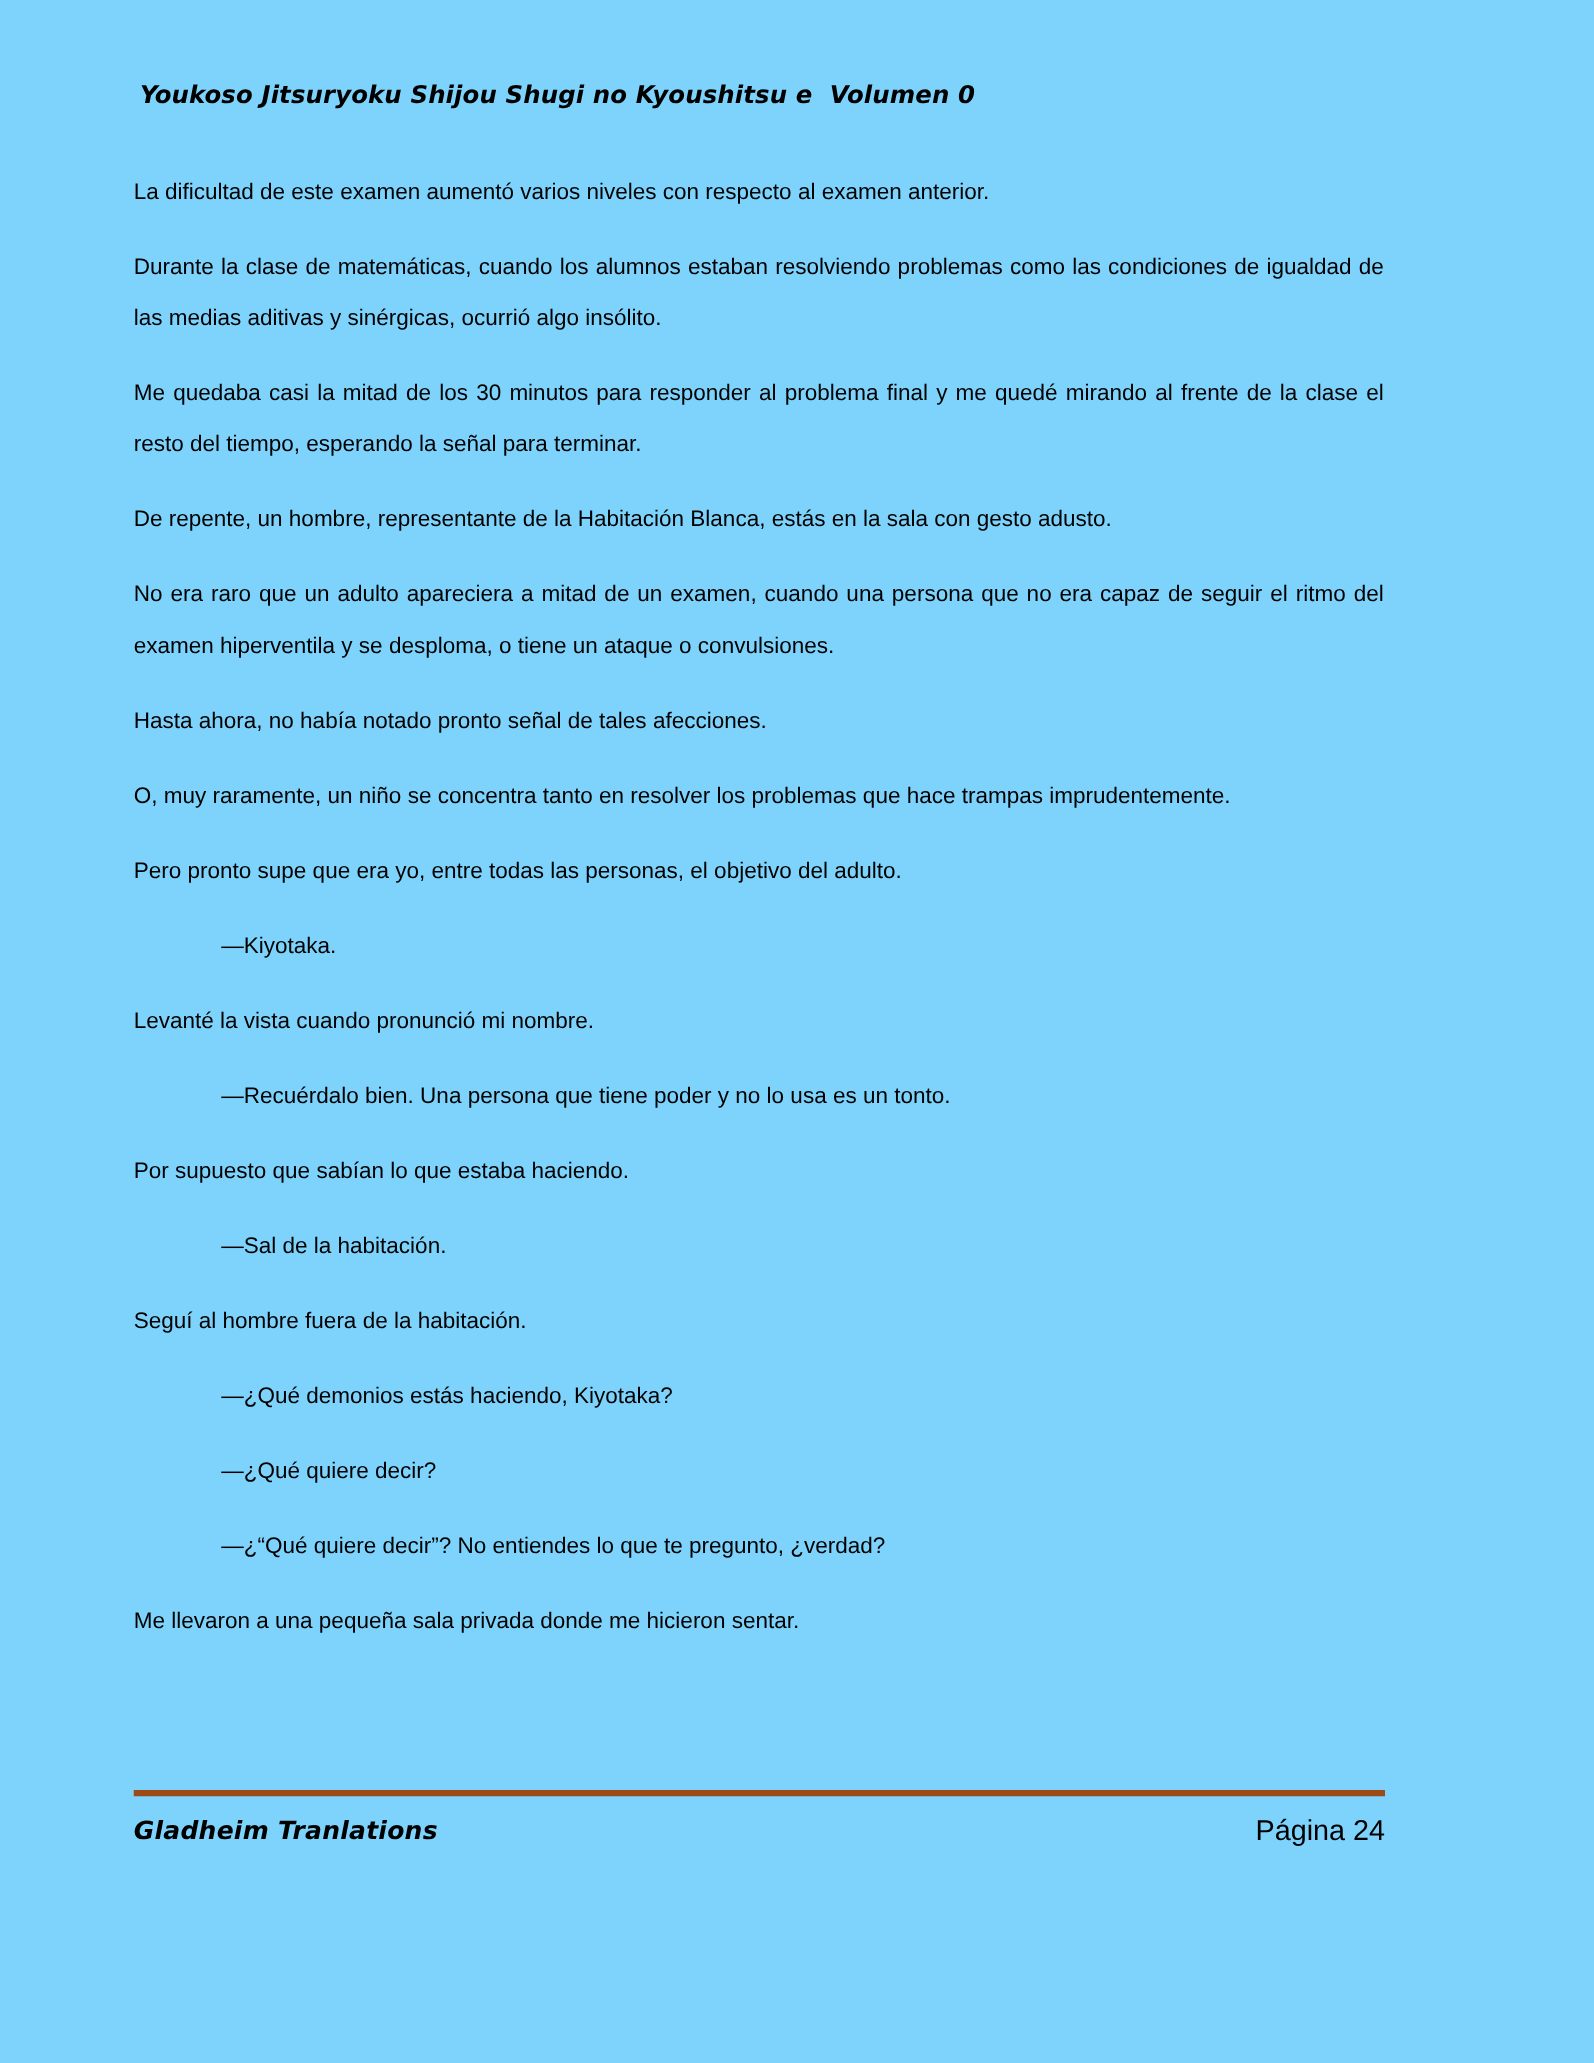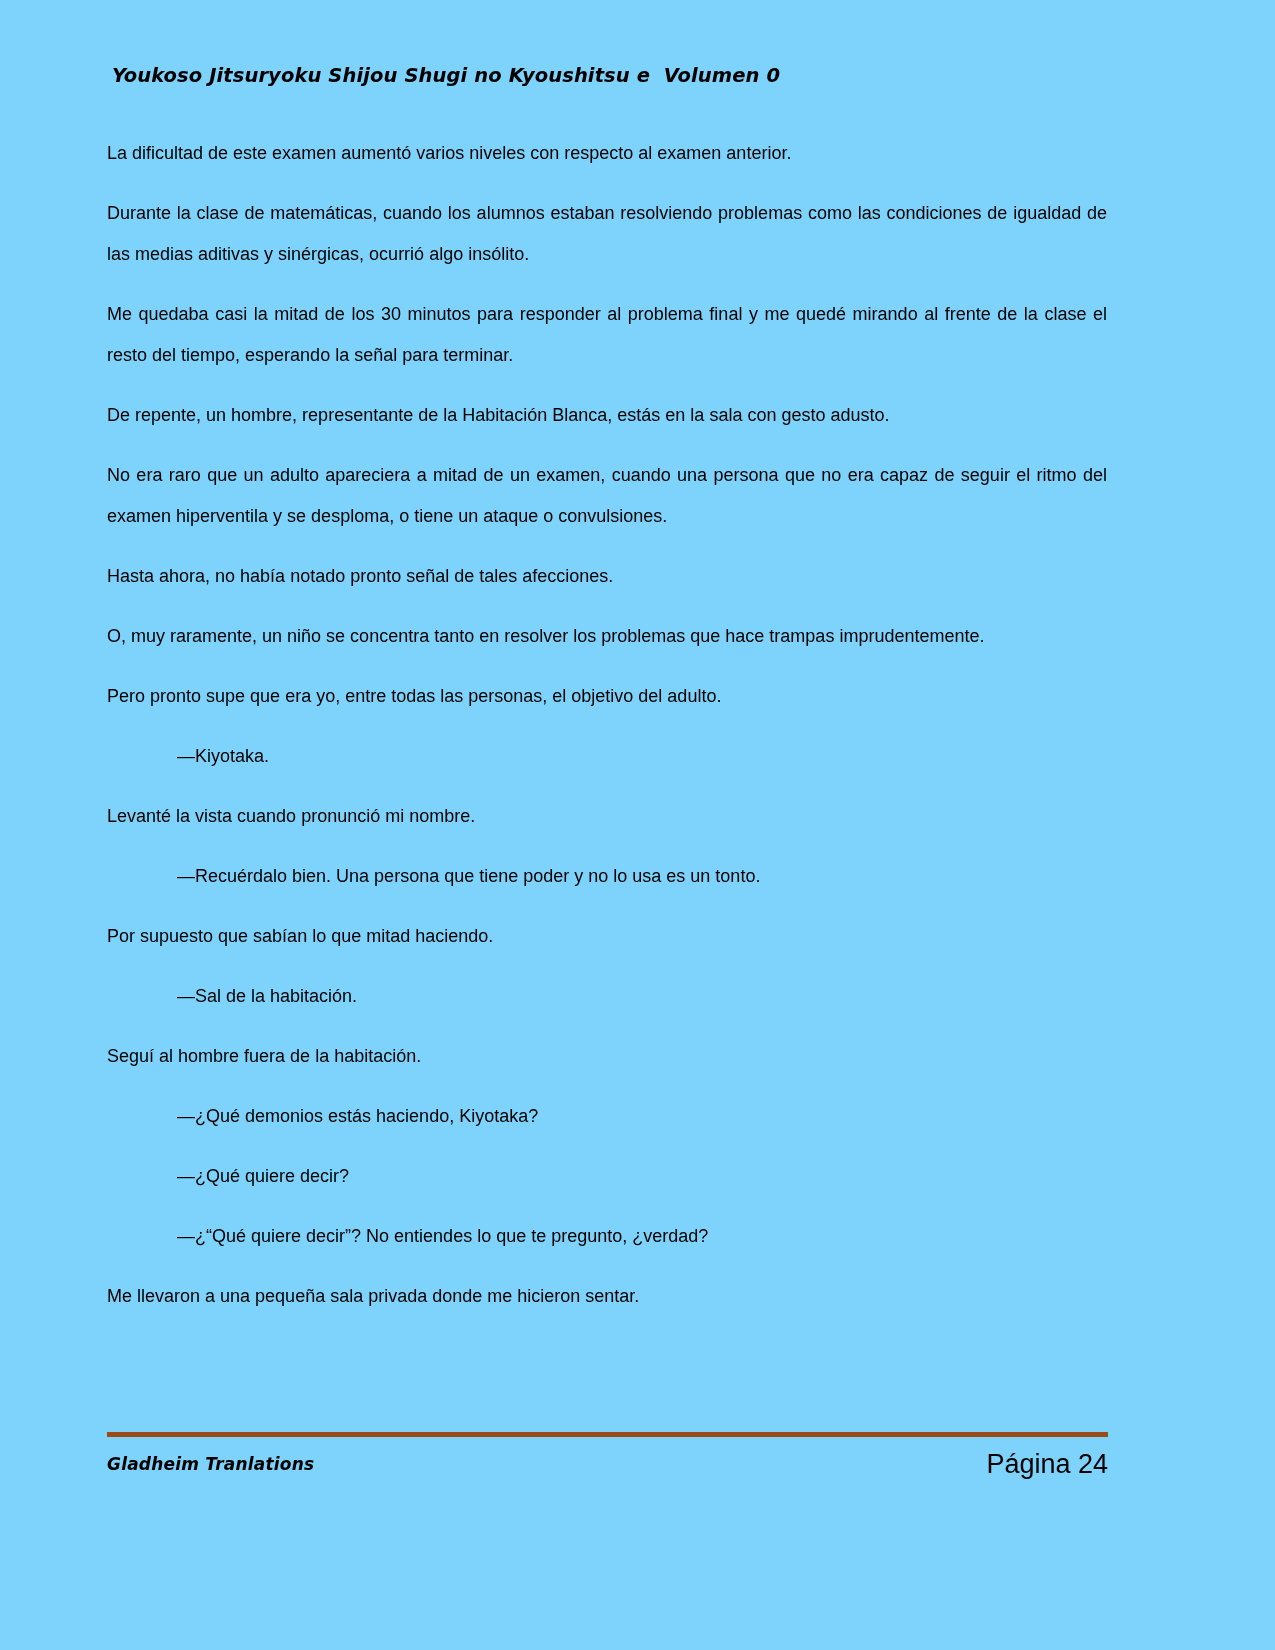--- a/index.html
+++ b/index.html
@@ -78,28 +78,28 @@
     width: 1001px;
     height: 40px;
     display: flex;
     align-items: center;
     justify-content: space-between;
   }
   .footer-left {
     font-family: "DejaVu Sans", sans-serif;
     font-weight: bold;
     font-style: italic;
-    font-size: 17px;
+    font-size: 20px;
     color: #000000;
     letter-spacing: 0.2px;
   }
   .footer-right {
     font-family: "Liberation Sans Narrow", "Liberation Sans", sans-serif;
     font-stretch: condensed;
-    font-size: 27px;
+    font-size: 23px;
     color: #000000;
   }
 </style>
 </head>
 <body>
 
 <div class="page">
 
   <div class="doc-header">Youkoso Jitsuryoku Shijou Shugi no Kyoushitsu e  Volumen 0</div>
 
@@ -109,21 +109,21 @@
     <p class="para">Durante la clase de matemáticas, cuando los alumnos estaban resolviendo problemas como las condiciones de igualdad de las medias aditivas y sinérgicas, ocurrió algo insólito.</p>
     <p class="para">Me quedaba casi la mitad de los 30 minutos para responder al problema final y me quedé mirando al frente de la clase el resto del tiempo, esperando la señal para terminar.</p>
     <p class="para">De repente, un hombre, representante de la Habitación Blanca, estás en la sala con gesto adusto.</p>
     <p class="para">No era raro que un adulto apareciera a mitad de un examen, cuando una persona que no era capaz de seguir el ritmo del examen hiperventila y se desploma, o tiene un ataque o convulsiones.</p>
     <p class="para nojust">Hasta ahora, no había notado pronto señal de tales afecciones.</p>
     <p class="para">O, muy raramente, un niño se concentra tanto en resolver los problemas que hace trampas imprudentemente.</p>
     <p class="para nojust">Pero pronto supe que era yo, entre todas las personas, el objetivo del adulto.</p>
     <p class="para dialogue">—Kiyotaka.</p>
     <p class="para nojust">Levanté la vista cuando pronunció mi nombre.</p>
     <p class="para dialogue">—Recuérdalo bien. Una persona que tiene poder y no lo usa es un tonto.</p>
-    <p class="para nojust">Por supuesto que sabían lo que mitad haciendo.</p>
+    <p class="para nojust">Por supuesto que sabían lo que estaba haciendo.</p>
     <p class="para dialogue">—Sal de la habitación.</p>
     <p class="para nojust">Seguí al hombre fuera de la habitación.</p>
     <p class="para dialogue">—¿Qué demonios estás haciendo, Kiyotaka?</p>
     <p class="para dialogue">—¿Qué quiere decir?</p>
     <p class="para dialogue">—¿“Qué quiere decir”? No entiendes lo que te pregunto, ¿verdad?</p>
     <p class="para nojust">Me llevaron a una pequeña sala privada donde me hicieron sentar.</p>
 
   </div>
 
   <div class="footer-rule" style="background: rgb(156, 74, 22);"></div>

